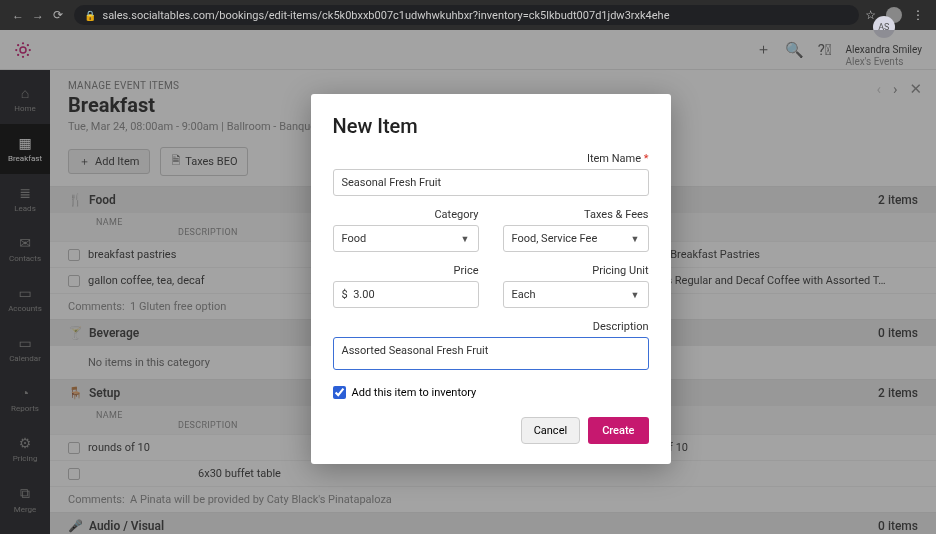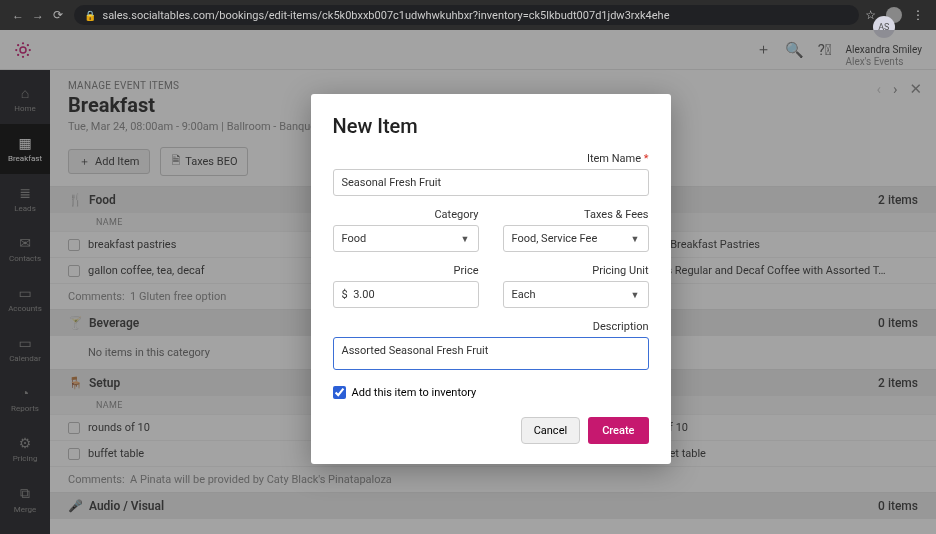--- a/index.html
+++ b/index.html
@@ -36,21 +36,21 @@
 .page-head .sub { font-size: 11px; color: #888; margin-top: 3px; }
 .page-head .close-row { position: absolute; right: 14px; top: 10px; display: flex; gap: 12px; color: #888; font-size: 15px; }
 .toolbar { display: flex; align-items: center; gap: 10px; padding: 8px 18px 10px; }
 .btn { border: 1px solid #ccc; background: #fff; border-radius: 3px; padding: 4px 10px; font-size: 11px; color: #333; display: flex; align-items: center; gap: 5px; cursor: pointer; }
 .btn.gray { background: #f0f0f0; }
 
 
 .section { border-top: 1px solid #e5e5e5; }
 .section-head { background: #ececec; padding: 6px 18px; display: flex; align-items: center; font-size: 12px; font-weight: 600; color: #333; }
 .section-head .count { margin-left: auto; font-weight: 500; color: #333; }
-.col-head { background: #f6f6f6; padding: 4px 18px; display: flex; font-size: 9px; color: #888; letter-spacing: 0.3px; }
+.col-head { background: #f6f6f6; padding: 4px 18px; display: flex; font-size: 9px; color: #888; letter-spacing: 0.3px; flex-direction: column; }
 .col-head .c-name { width: 50%; padding-left: 20px; }
 .col-head .c-desc { flex: 1; padding-left: 110px; }
 .row { padding: 6px 18px; display: flex; align-items: center; font-size: 11px; color: #333; border-top: 1px solid #f0f0f0; }
 .row .chk { width: 12px; height: 12px; border: 1px solid #bbb; border-radius: 2px; margin-right: 8px; }
 .row .c-name { width: 50%; }
 .row .c-desc { flex: 1; padding-left: 110px; color: #333; }
 .comments { padding: 6px 18px; font-size: 11px; color: #888; border-top: 1px solid #f0f0f0; }
 .empty { padding: 10px 18px 10px 38px; font-size: 11px; color: #666; }
 
 
@@ -221,21 +221,20 @@
         <div class="c-name"><span class="chk" style="display:inline-block;vertical-align:middle;margin-right:8px;"></span><span>NAME</span></div>
         <div class="c-desc">DESCRIPTION</div>
       </div>
     <div class="row">
         <span class="chk"></span>
         <div class="c-name">rounds of 10</div>
         <div class="c-desc">Rounds of 10</div>
       </div>
     <div class="row">
         <span class="chk"></span>
-        <div class="c-name">buffet table</div>
         <div class="c-desc">6x30 buffet table</div>
       </div>
     <div class="comments"><span>Comments:</span>&nbsp;&nbsp;<span>A Pinata will be provided by Caty Black's Pinatapaloza</span></div>
   </div>
 
   <div class="section">
     <div class="section-head">
       <span style="margin-right:6px;">🎤</span>
       <span>Audio / Visual</span>
       <span class="count">0 items</span>

